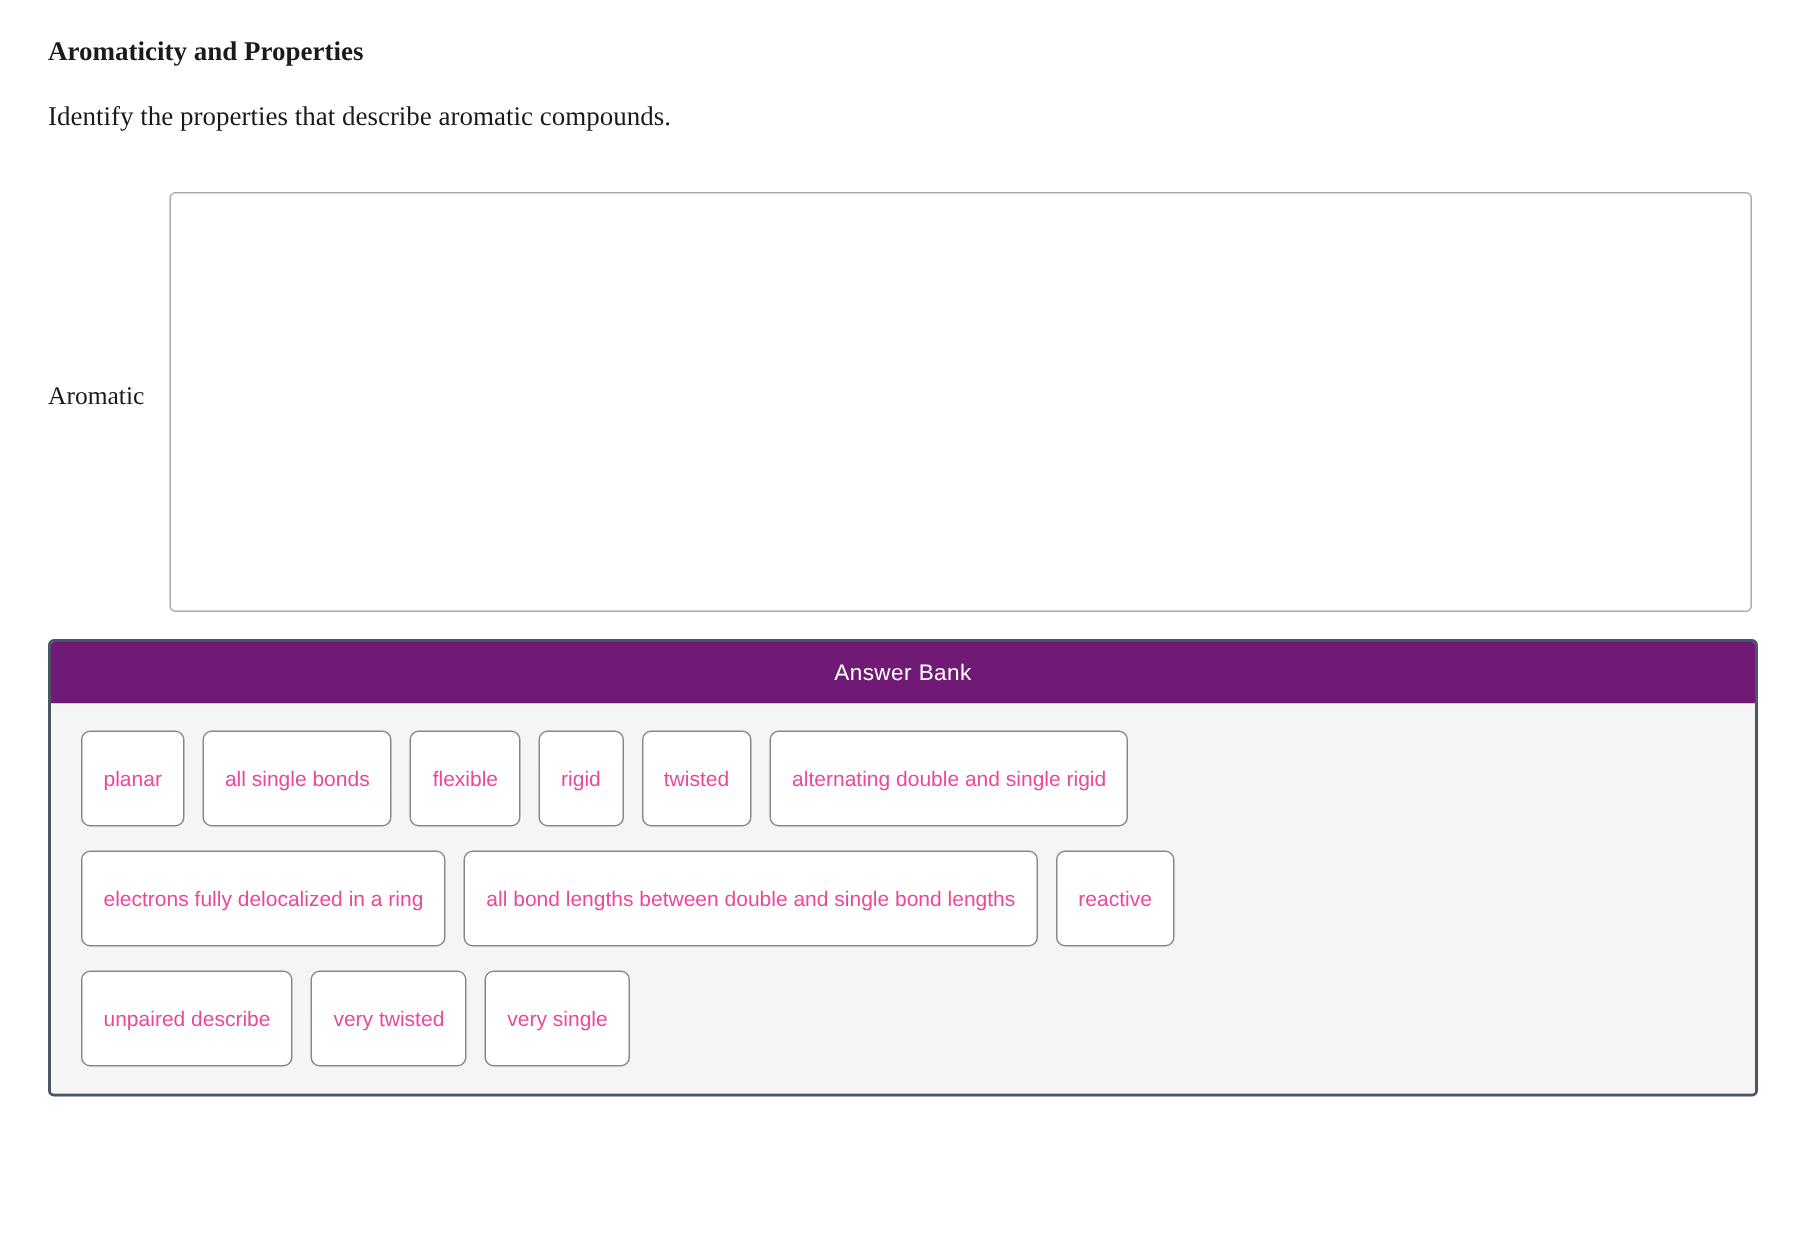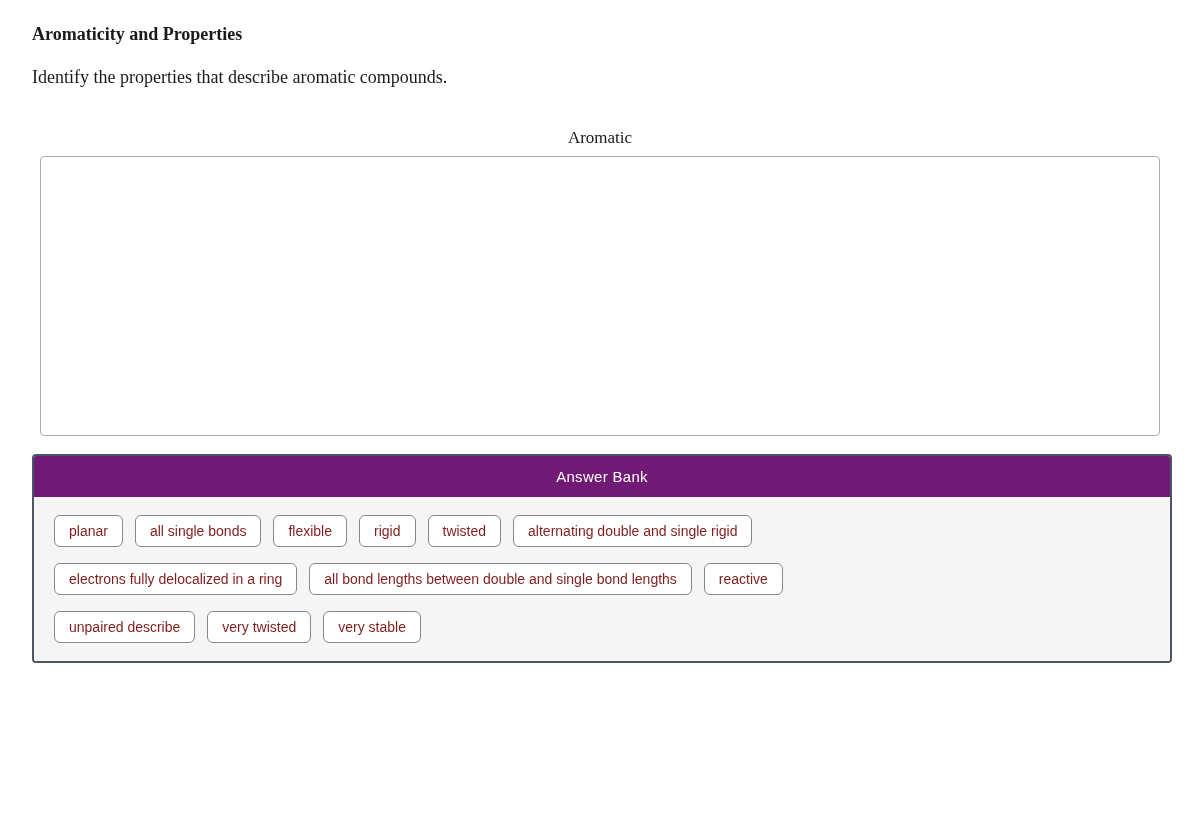--- a/index.html
+++ b/index.html
@@ -23,23 +23,24 @@
       margin-bottom: 22px;
     }
 
     .page-subtitle {
       font-size: 18px;
       margin-bottom: 40px;
     }
 
     .drop-zone-section {
       display: flex;
-      flex-direction: column;
+      flex-direction: row;
       align-items: center;
       margin-bottom: 0;
+      gap: 17px;
     }
 
     .drop-zone-label {
       font-size: 17px;
       margin-bottom: 8px;
       font-family: Georgia, serif;
     }
 
     .drop-zone-box {
       width: 1120px;
@@ -80,29 +81,29 @@
     .answer-row {
       display: flex;
       flex-wrap: wrap;
       gap: 12px;
       align-items: center;
     }
 
     .answer-chip {
       display: inline-flex;
       align-items: center;
-      padding: 7px 14px;
+      padding: 23px 14px;
       border: 1.5px solid #888;
       border-radius: 6px;
       background: #ffffff;
       font-size: 14px;
       font-family: Arial, Helvetica, sans-serif;
       cursor: grab;
       white-space: nowrap;
-      color: #7f1d1d;
+      color: #ec4899;
     }
   </style>
 </head>
 <body>
 
 <div class="page-title">Aromaticity and Properties</div>
 <div class="page-subtitle">Identify the properties that describe aromatic compounds.</div>
 
 <div class="drop-zone-section">
   <div class="drop-zone-label">Aromatic</div>
@@ -124,16 +125,16 @@
 
     <div class="answer-row">
       <div class="answer-chip">electrons fully delocalized in a ring</div>
       <div class="answer-chip">all bond lengths between double and single bond lengths</div>
       <div class="answer-chip">reactive</div>
     </div>
 
     <div class="answer-row">
       <div class="answer-chip">unpaired describe</div>
       <div class="answer-chip">very twisted</div>
-      <div class="answer-chip">very stable</div>
+      <div class="answer-chip">very single</div>
     </div>
   </div>
 </div>
 
 </body></html>

